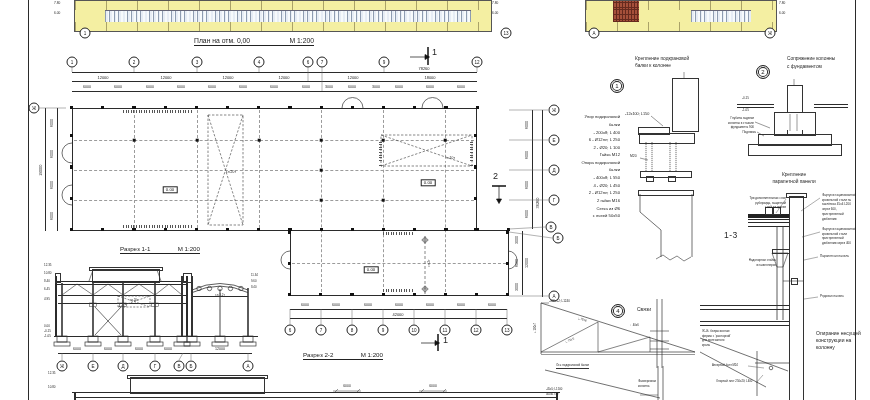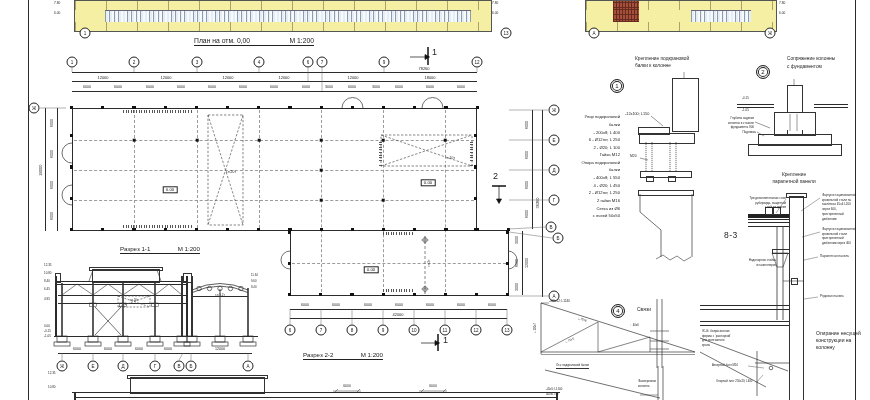--- a/index.html
+++ b/index.html
@@ -321,21 +321,21 @@
   <div class="t" style="left:742px;top:97px;font-size:3px">-0.15</div>
   <div class="t" style="left:742px;top:109px;font-size:3px">-1.05</div>
   <div class="t" style="left:700px;top:117px;width:54px;text-align:right;font-size:3px">Глубина заделки</div>
   <div class="t" style="left:700px;top:121.5px;width:54px;text-align:right;font-size:3px">колонны в стакане</div>
   <div class="t" style="left:700px;top:126px;width:54px;text-align:right;font-size:3px">фундамента 900</div>
   <div class="t" style="left:718px;top:131px;width:38px;text-align:right;font-size:3px">Подливка</div>
 
   <div class="t tc" style="left:794px;top:175px;font-size:4.8px">Крепление</div>
   <div class="t tc" style="left:794px;top:182px;font-size:4.8px">парапетной панели</div>
 
-  <div class="t" style="left:724px;top:231px;font-size:8.5px;letter-spacing:0.5px">8-3</div>
+  <div class="t" style="left:724px;top:231px;font-size:8.5px;letter-spacing:0.5px">1-3</div>
   <div>
     <div class="outl hatchd" style="left:789px;top:196px;width:13px;height:204px;border-width:0.8px"></div>
     <div class="outl" style="left:786px;top:193px;width:19px;height:3px;border-width:0.6px"></div>
     <div style="position:absolute;left:748px;top:214px;width:41px;height:3.5px;background:#222"></div>
     <div class="ln" style="left:748px;top:219px;width:41px;height:0.6px"></div>
     <div class="ln" style="left:748px;top:222px;width:41px;height:0.6px"></div>
     <div class="ln" style="left:748px;top:225.5px;width:41px;height:0.6px"></div>
     <div class="outl" style="left:765px;top:207px;width:6px;height:6px;border-width:0.6px"></div>
     <div class="outl" style="left:773px;top:207px;width:6px;height:6px;border-width:0.6px"></div>
     <div class="outl" style="left:772px;top:249px;width:16px;height:2.6px;border-width:0.6px"></div>

